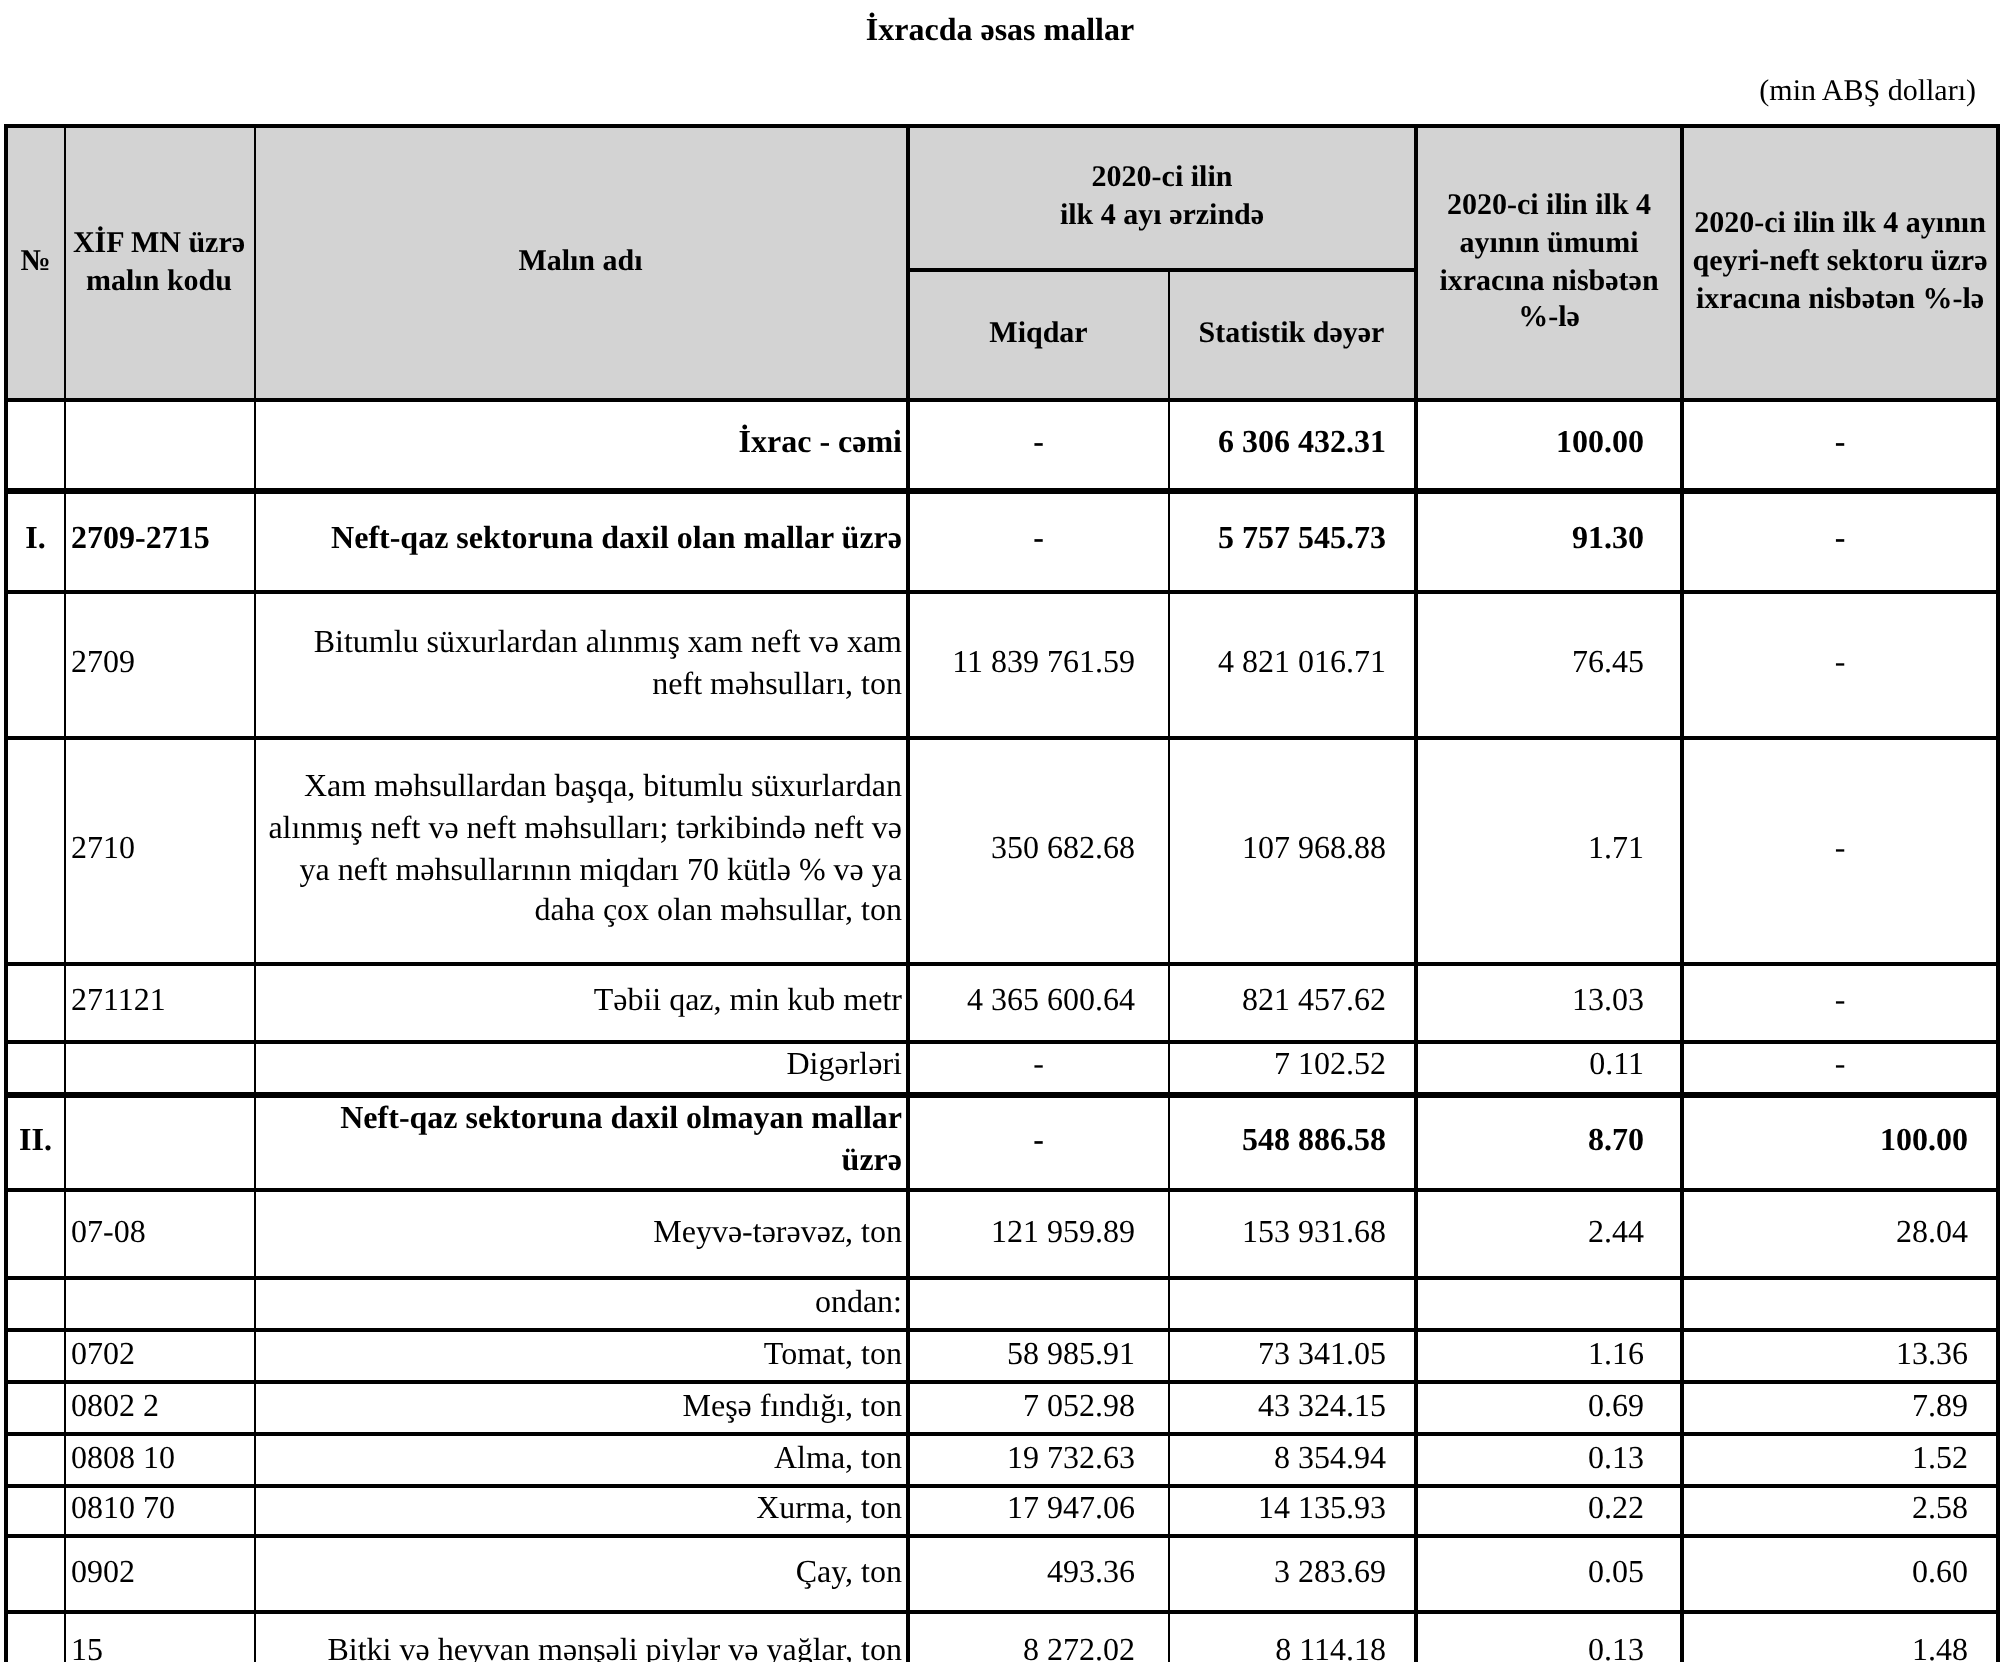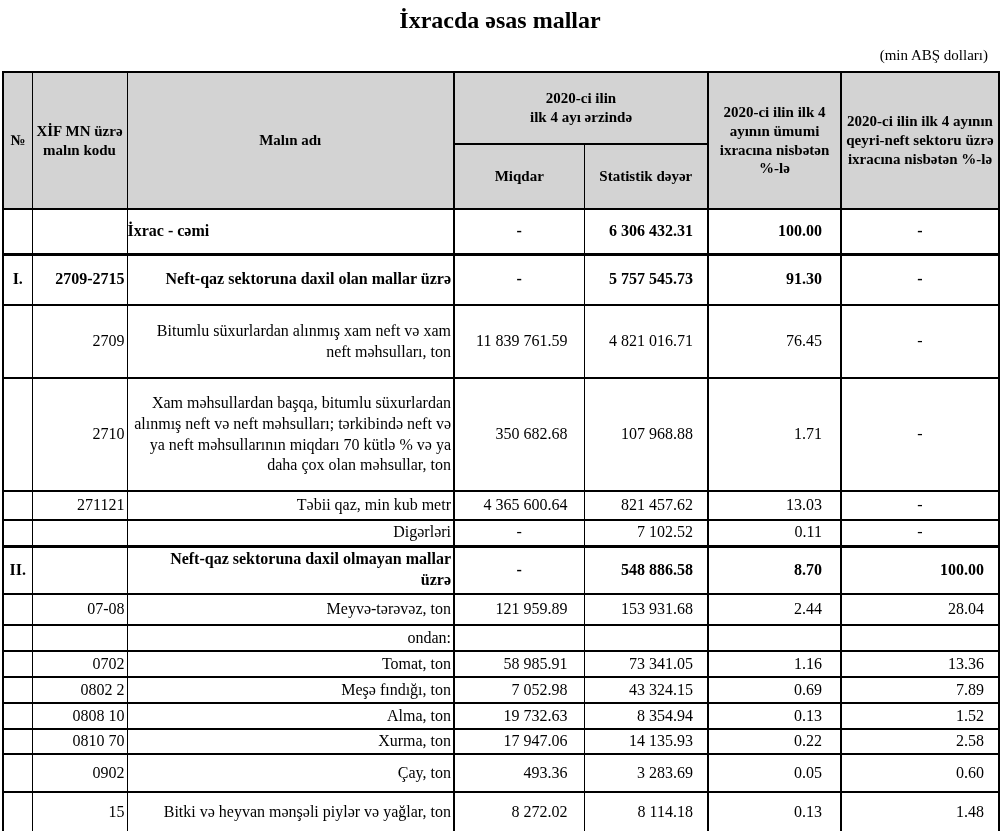--- a/index.html
+++ b/index.html
@@ -2,21 +2,21 @@
 <html lang="az"><head>
 <meta charset="utf-8">
 <style>
   html,body{margin:0;padding:0;}
   body{
     width:1000px;height:831px;background:#ffffff;overflow:hidden;
     font-family:"Liberation Serif","DejaVu Serif",serif;color:#000;
     position:relative;
   }
   .title{
-    margin:7px 0 0 0;text-align:center;font-size:24px;font-weight:bold;
+    margin:7px 0 0 0;text-align:center;font-size:16px;font-weight:bold;
   }
   .unit-note{
     text-align:right;font-size:15px;padding-right:12px;margin-top:13px;margin-bottom:7px;
   }
   table.main{
     border-collapse:collapse;table-layout:fixed;
     width:996px;margin:0 2px;border:2px solid #000;
   }
   col.w-no{width:29px}
   col.w-code{width:95px}
@@ -43,51 +43,51 @@
   th.c-period{white-space:pre-line}
 
   
   .thickL{border-left-width:2px !important}
 
   
   tbody tr:nth-child(1){height:45px}
   tbody tr:nth-child(2){height:51px}
   tbody tr:nth-child(3){height:73px}
   tbody tr:nth-child(4){height:113px}
-  tbody tr:nth-child(5){height:29px}
+  tbody tr:nth-child(5){height:39px}
   tbody tr:nth-child(6){height:26px}
   tbody tr:nth-child(7){height:48px}
-  tbody tr:nth-child(8){height:31px}
+  tbody tr:nth-child(8){height:44px}
   tbody tr:nth-child(9){height:26px}
   tbody tr:nth-child(10){height:26px}
   tbody tr:nth-child(11){height:26px}
   tbody tr:nth-child(12){height:26px}
   tbody tr:nth-child(13){height:25px}
   tbody tr:nth-child(14){height:38px}
   tbody tr:nth-child(15){height:41px}
   tbody tr:nth-child(16){height:26px}
 
   
   tbody tr:nth-child(2) td{border-top-width:3px}
   tbody tr:nth-child(7) td{border-top-width:3px}
 
   
   td.c-no{text-align:center;padding:1px 1px}
-  td.c-code{text-align:right;padding-left:3px}
+  td.c-code{text-align:left;padding-left:3px}
   td.c-name{text-align:right;padding-left:3px}
   td.c-qty{text-align:right;padding-right:16px}
   td.c-val{text-align:right;padding-right:14px}
   td.c-pct1{text-align:right;padding-right:18px;border-left-width:2px}
   td.c-pct2{text-align:right;padding-right:14px;border-left-width:2px}
   td.c-qty{border-left-width:2px}
   td.dash{text-align:center;padding-left:0;padding-right:0}
 
   
   tr.row-total td{font-weight:bold}
-  tr.row-total td.c-name{text-align:left;padding-left:0}
+  tr.row-total td.c-name{text-align:right;padding-left:0}
   tr.row-section td{font-weight:bold}
   tr.row-section td.c-name{padding-left:4px;text-indent:20px}
   tr.row-subitem td.c-name,
   tr.row-group-label td.c-name{padding-left:16px}
 </style>
 </head>
 <body>
 
 <div class="title">İxracda əsas mallar</div>
 <div class="unit-note">(min ABŞ dolları)</div>

